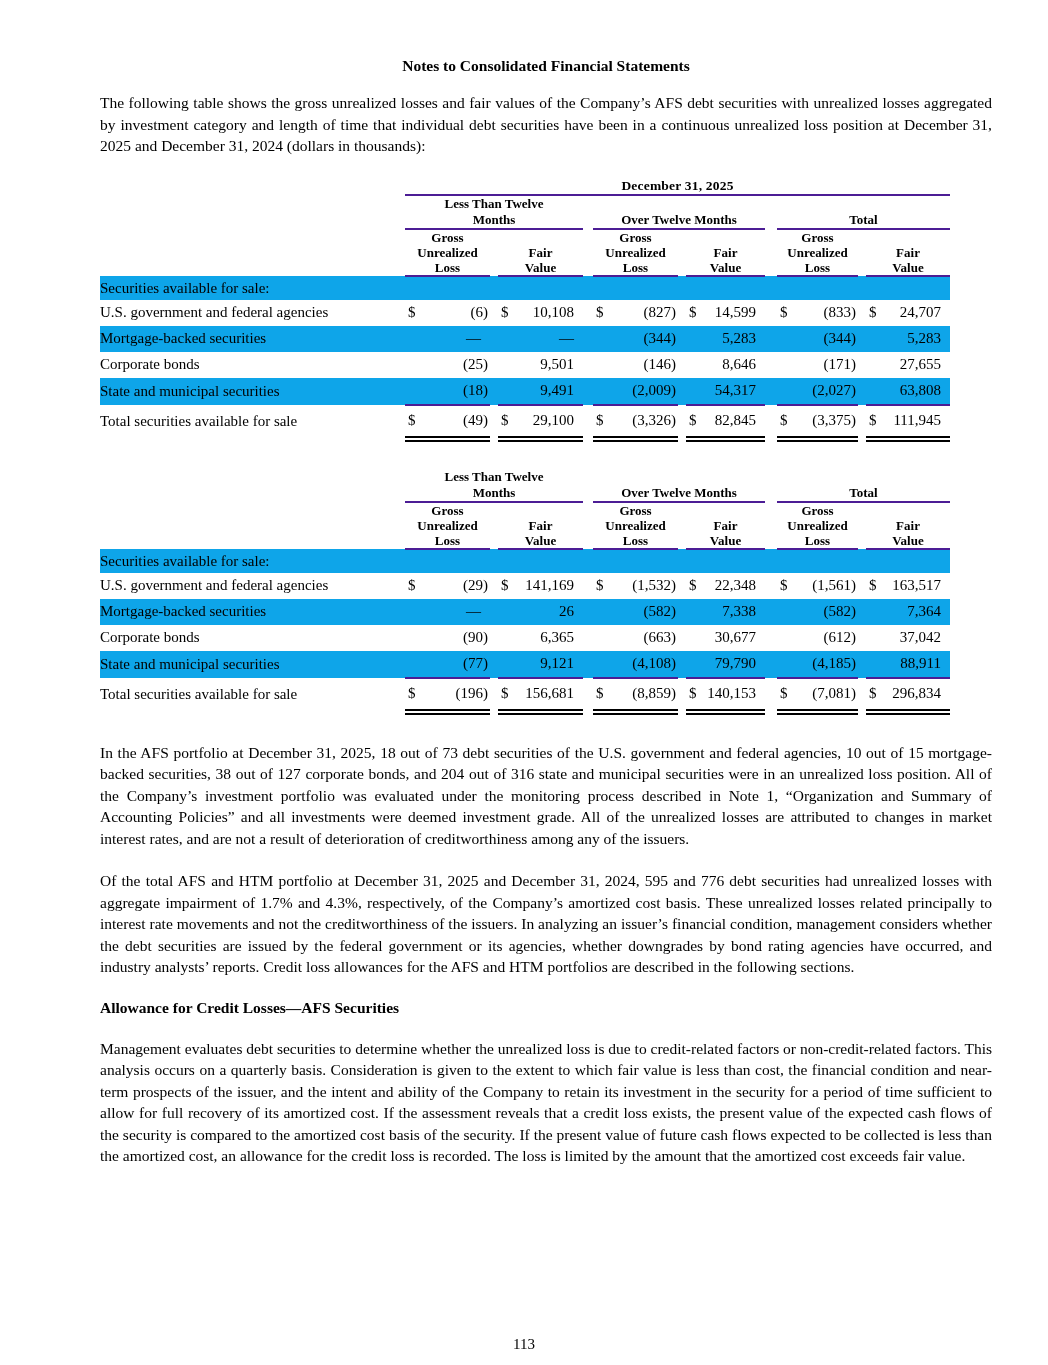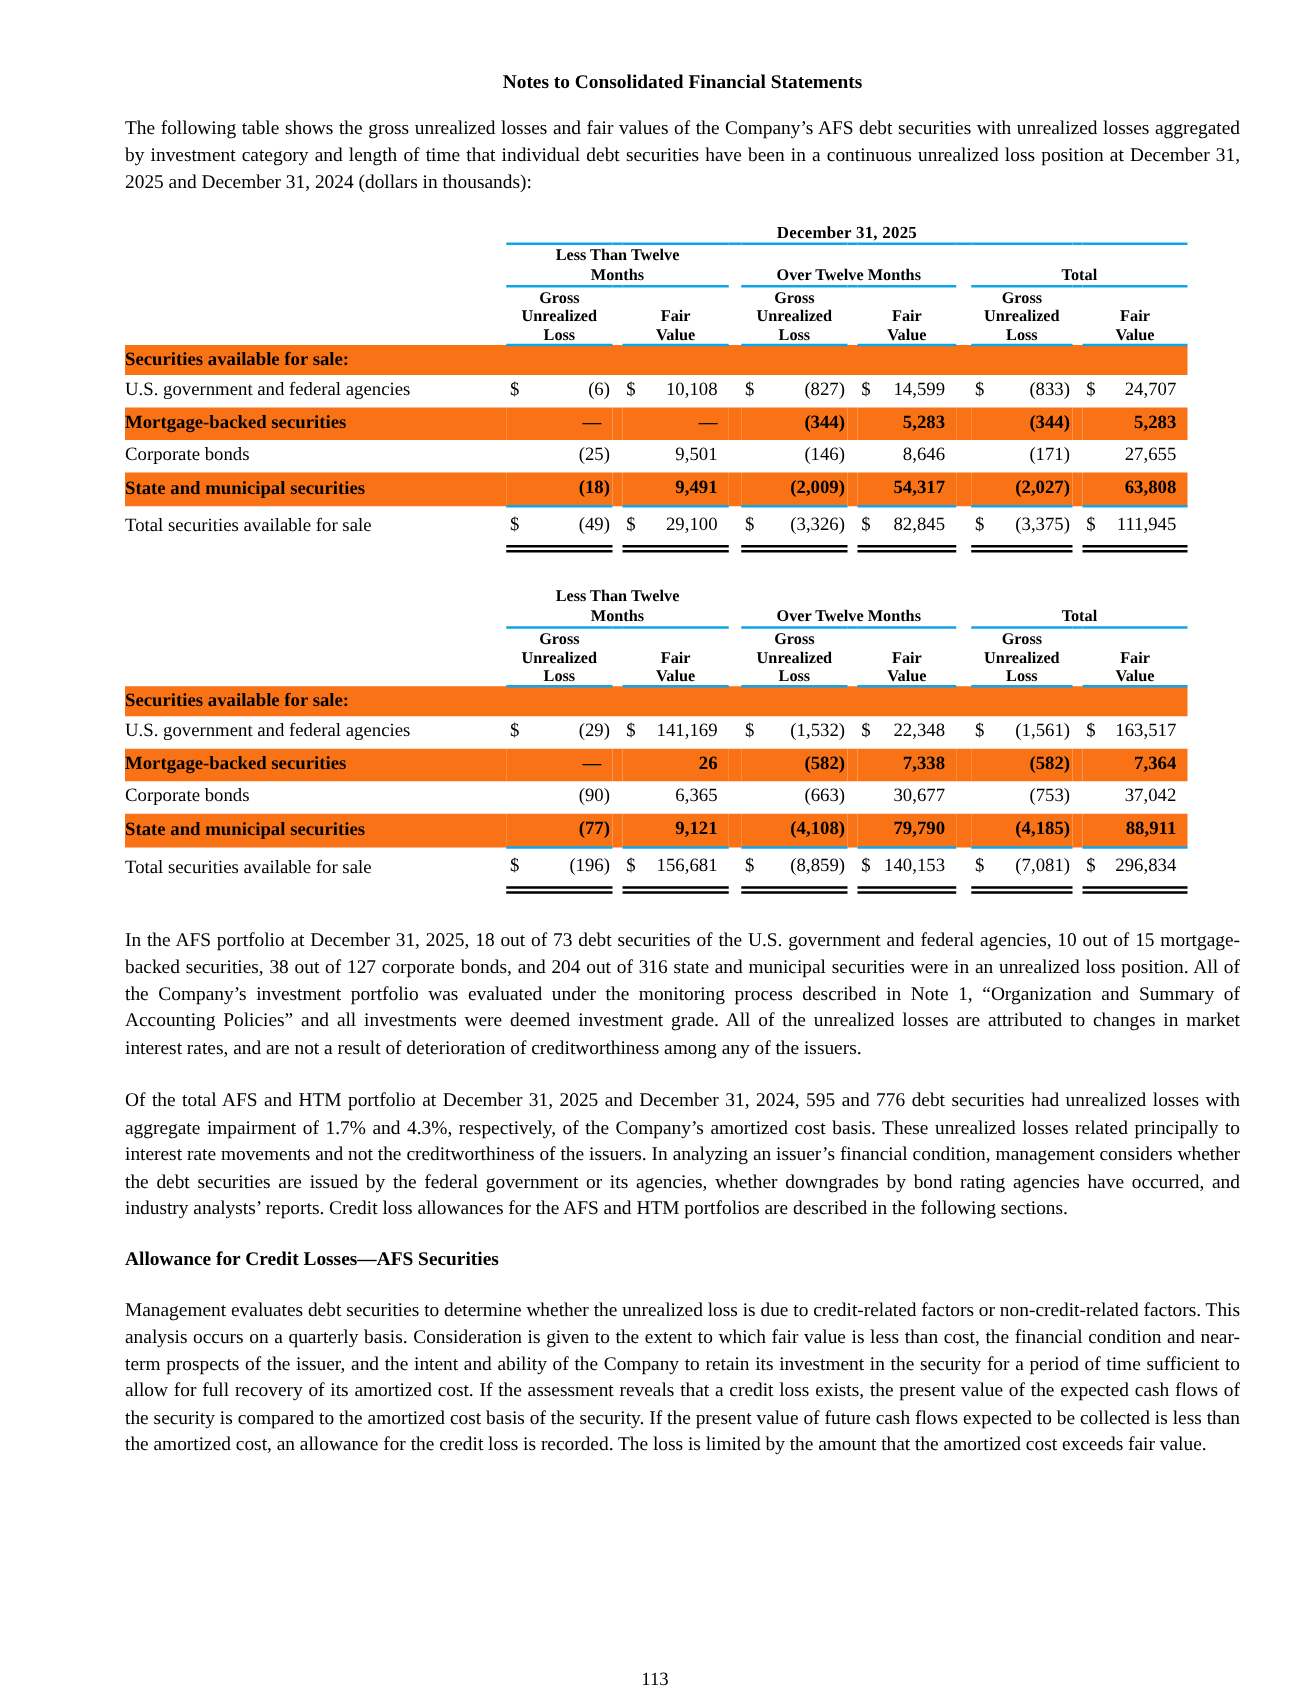--- a/index.html
+++ b/index.html
@@ -30,26 +30,26 @@
   table.fin {
     border-collapse:collapse; table-layout:fixed;
     width:850px;
   }
   table.fin td { padding:0; }
   thead td {
     font-weight:bold; font-size:13px; text-align:center;
     vertical-align:bottom; padding-bottom:2px;
   }
   .dateh { font-size:13.5px; padding-bottom:3px; letter-spacing:.2px; }
-  .rule  { border-bottom:2px solid #0ea5e9; }
+  .rule  { border-bottom:2px solid #4c1d95; }
   .grouph { white-space:pre-line; line-height:16px; padding-top:5px; }
   .colh   { white-space:pre-line; line-height:15px; padding-top:7px; padding-bottom:3px; }
 
   tbody td { font-size:15px; height:26px; vertical-align:middle; }
-  tr.shade td { background:#f97316;font-weight:bold; }
+  tr.shade td { background:#0ea5e9; }
   .sec  { height:23px; padding-left:3px; }
   .ind1 { padding-left:36px; }
   .ind2 { text-align:left; padding-right:9px; }
   .cf   { display:flex; justify-content:space-between; align-items:baseline; padding:0 2px 0 3px; }
   .val.np { padding-right:7px; }
   .drule { border-bottom:6px double #000; }
   tr.totalr td { height:30px; }
 
   .page-number {
     position:absolute; bottom:12px; left:0; width:100%;
@@ -516,21 +516,21 @@
               <td class="num">
                 <div class="cf">
                   <span class="cur"></span>
                   <span class="val np">30,677</span>
                 </div>
               </td>
               <td class="gap"></td>
               <td class="num">
                 <div class="cf">
                   <span class="cur"></span>
-                  <span class="val">(753)</span>
+                  <span class="val">(612)</span>
                 </div>
               </td>
               <td class="gap"></td>
               <td class="num">
                 <div class="cf">
                   <span class="cur"></span>
                   <span class="val np">37,042</span>
                 </div>
               </td>
             </tr>

